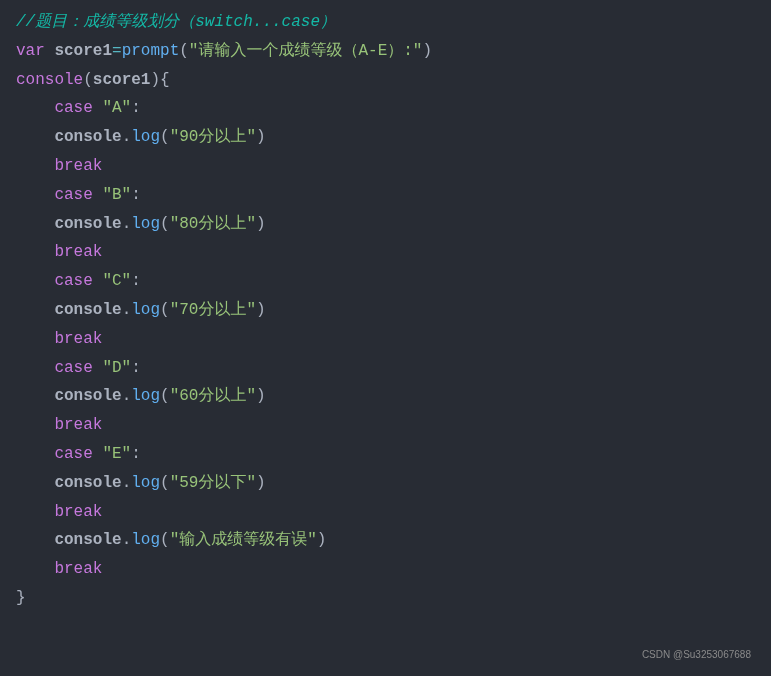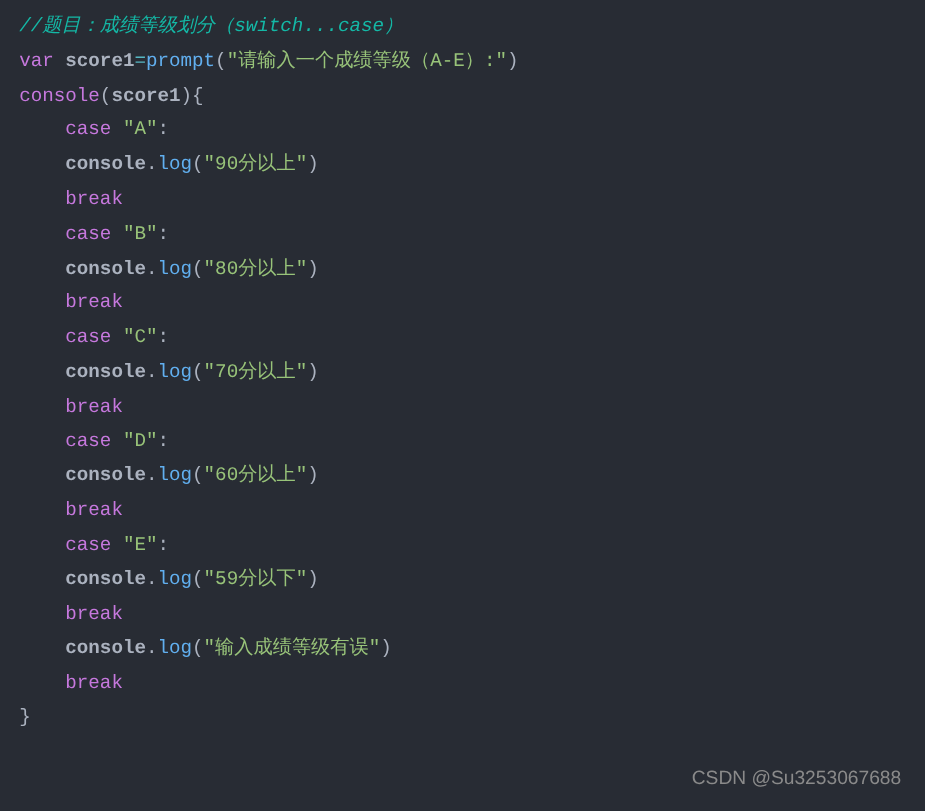--- a/index.html
+++ b/index.html
@@ -26,21 +26,21 @@
     .operator { color: #56b6c2; }
     .function { color: #61afef; }
     .string { color: #98c379; }
     .punctuation { color: #abb2bf; }
     .default-kw { color: #abb2bf; font-weight: bold; }
     .watermark {
       position: absolute;
       bottom: 12px;
       right: 20px;
       color: #8a8a8a;
-      font-size: 16px;
+      font-size: 10px;
       font-family: Arial, sans-serif;
     }
   </style>
 </head>
 <body>
 
 <div>
 <div class="code-line"><span class="comment">//题目：成绩等级划分（switch...case）</span></div>
 <div class="code-line"><span class="keyword">var</span><span class="default-kw"> score1</span><span class="operator">=</span><span class="function">prompt</span><span class="punctuation">(</span><span class="string">"请输入一个成绩等级（A-E）:"</span><span class="punctuation">)</span></div>
 <div class="code-line"><span class="keyword">console</span><span class="punctuation">(</span><span class="default-kw">score1</span><span class="punctuation">)</span><span class="punctuation">{</span></div>

